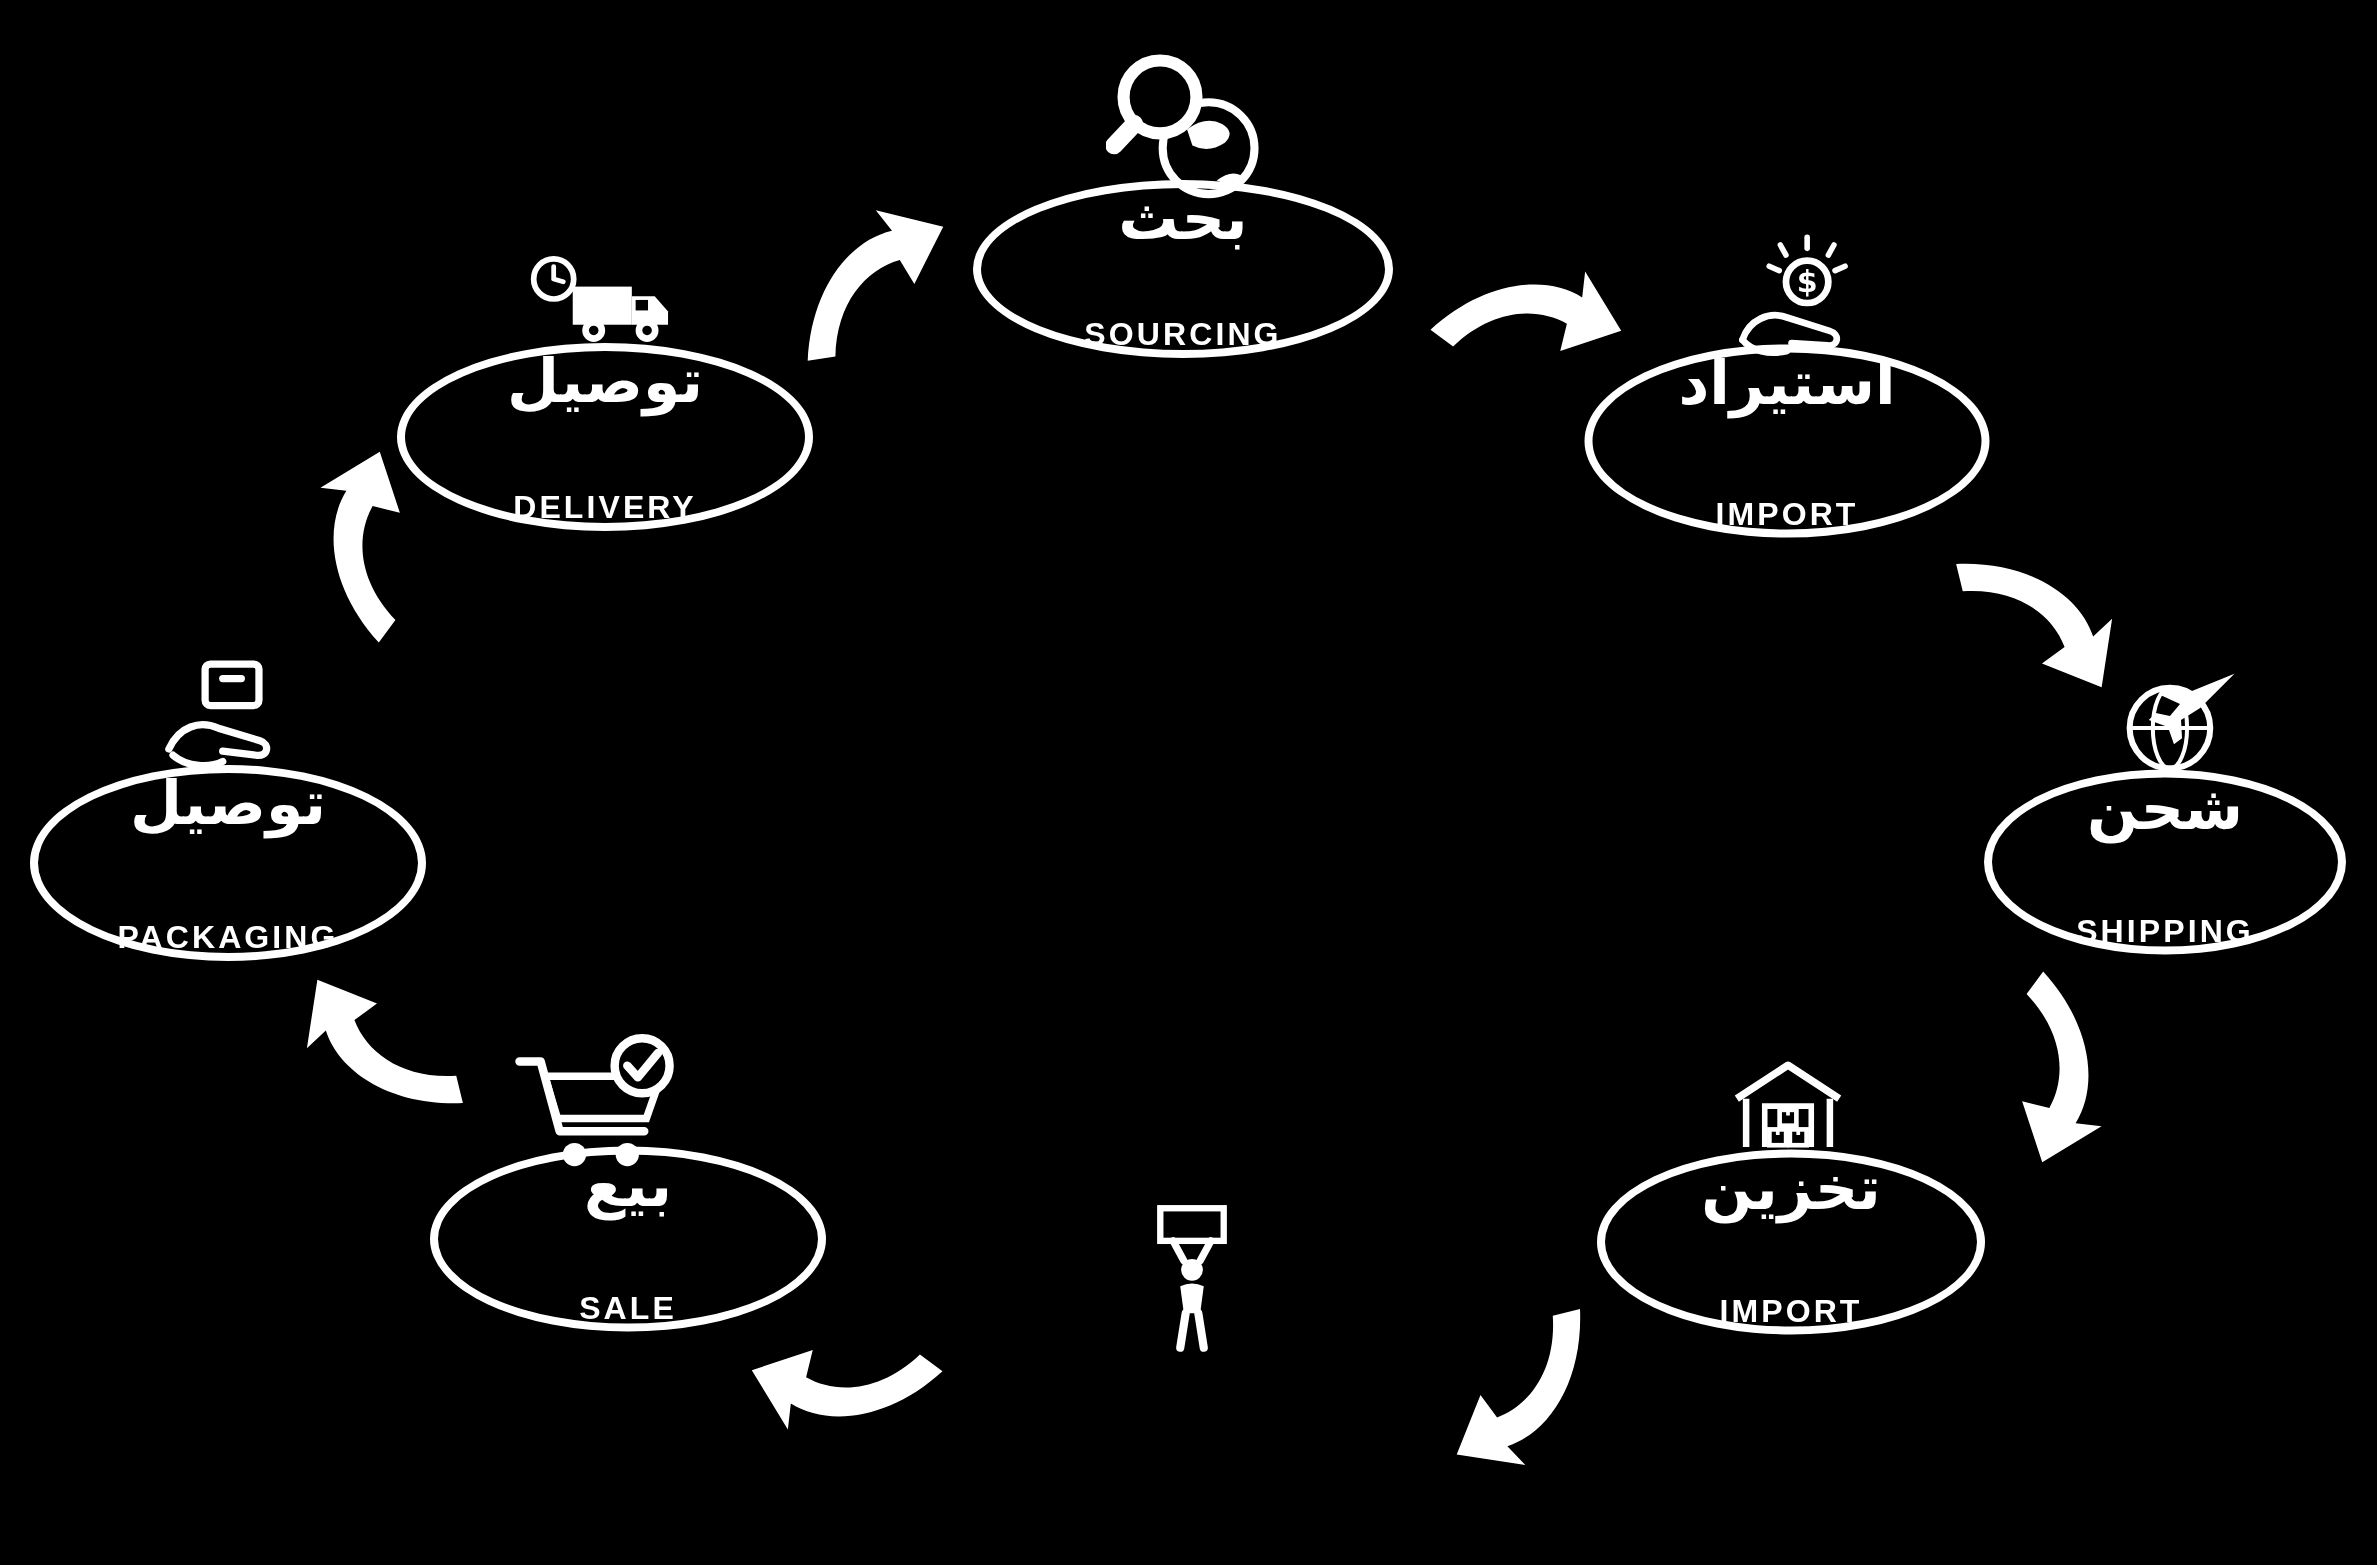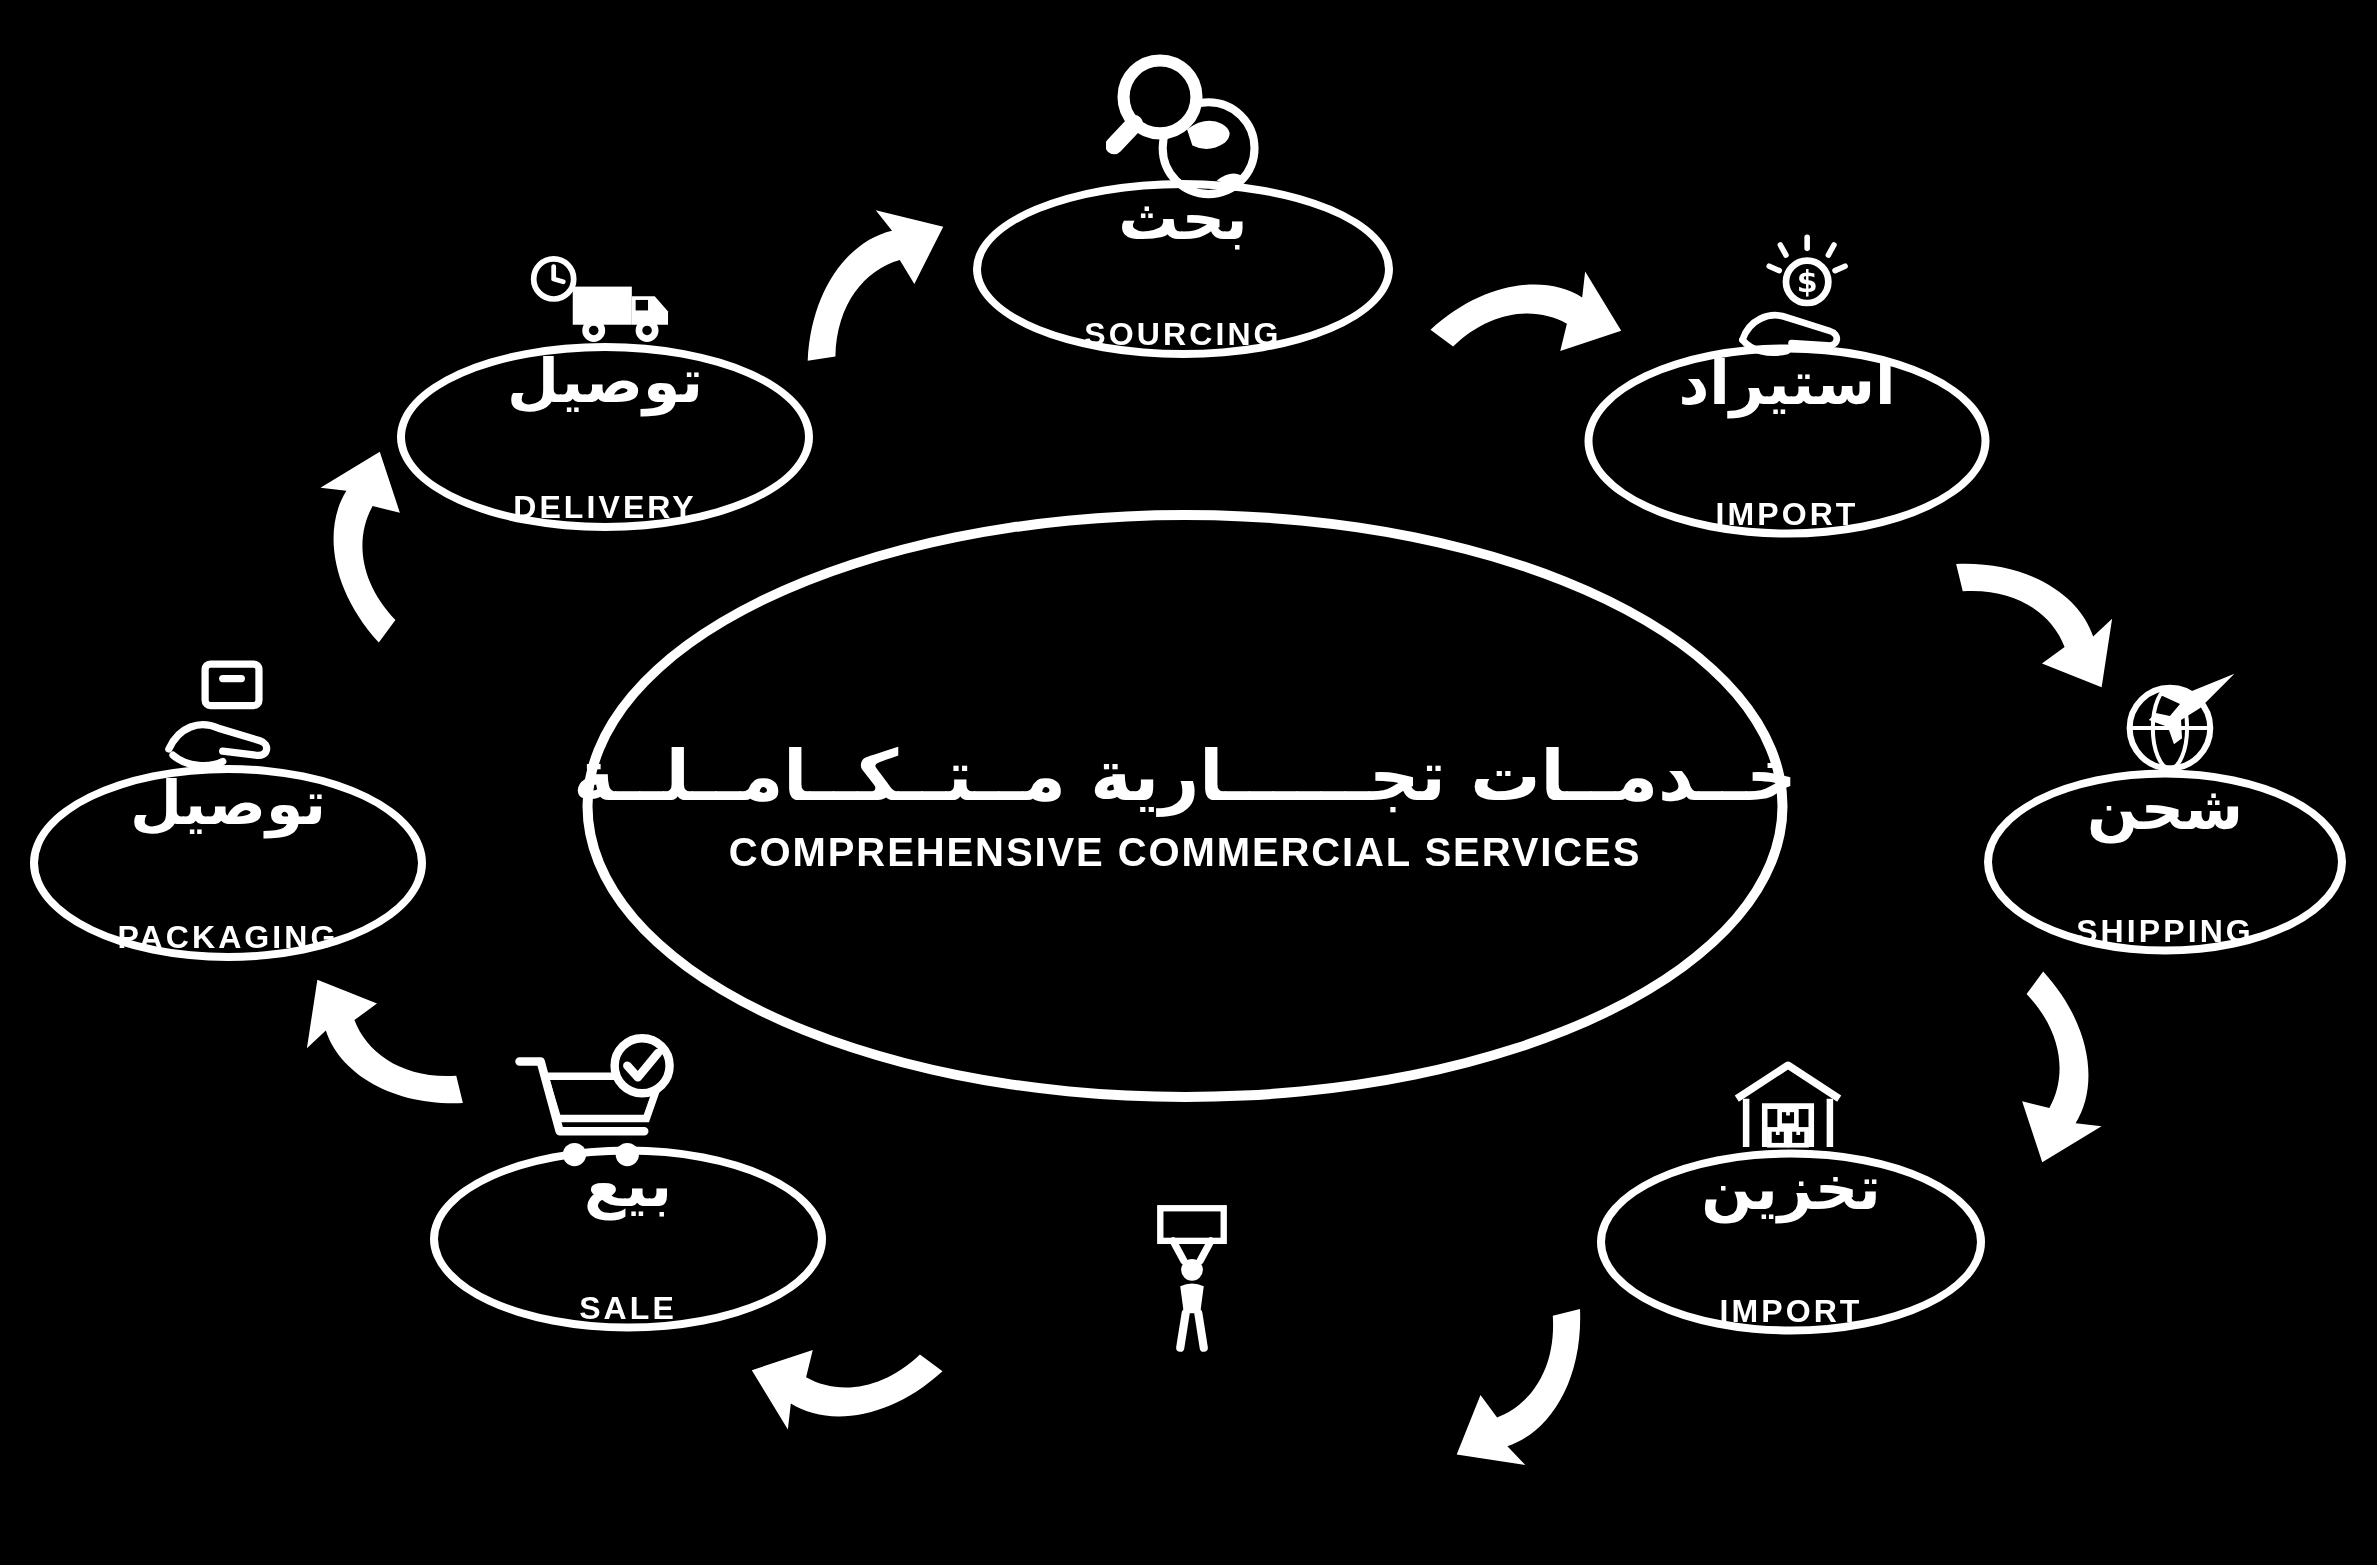--- a/index.html
+++ b/index.html
@@ -108,24 +108,20 @@
   <svg id="arrow-6" class="arrow" width="187" height="132" viewBox="0 0 136 96">
       <path fill="#fff" d="M6 88 C 26 40 64 16 96 20 L90 2 L132 30 L98 62 L94 42 C 68 40 40 56 26 92 Z"></path>
     </svg>
   <svg id="arrow-7" class="arrow" width="187" height="132" viewBox="0 0 136 96">
       <path fill="#fff" d="M6 88 C 26 40 64 16 96 20 L90 2 L132 30 L98 62 L94 42 C 68 40 40 56 26 92 Z"></path>
     </svg>
   <svg id="arrow-8" class="arrow" width="187" height="132" viewBox="0 0 136 96">
       <path fill="#fff" d="M6 88 C 26 40 64 16 96 20 L90 2 L132 30 L98 62 L94 42 C 68 40 40 56 26 92 Z"></path>
     </svg>
 
-  <div class="center-ellipse">
-    <div class="ar" dir="rtl">خــدمــات تجــــــارية مــتــكــامــلــة</div>
-    <div class="en">COMPREHENSIVE COMMERCIAL SERVICES</div>
-  </div>
 
   <div class="node" id="node-sourcing">
     <div class="ar" dir="rtl">بحث</div>
     <div class="en">SOURCING</div>
   </div>
 
   <div class="node" id="node-shipping">
     <div class="ar" dir="rtl">شحن</div>
     <div class="en">SHIPPING</div>
   </div>

